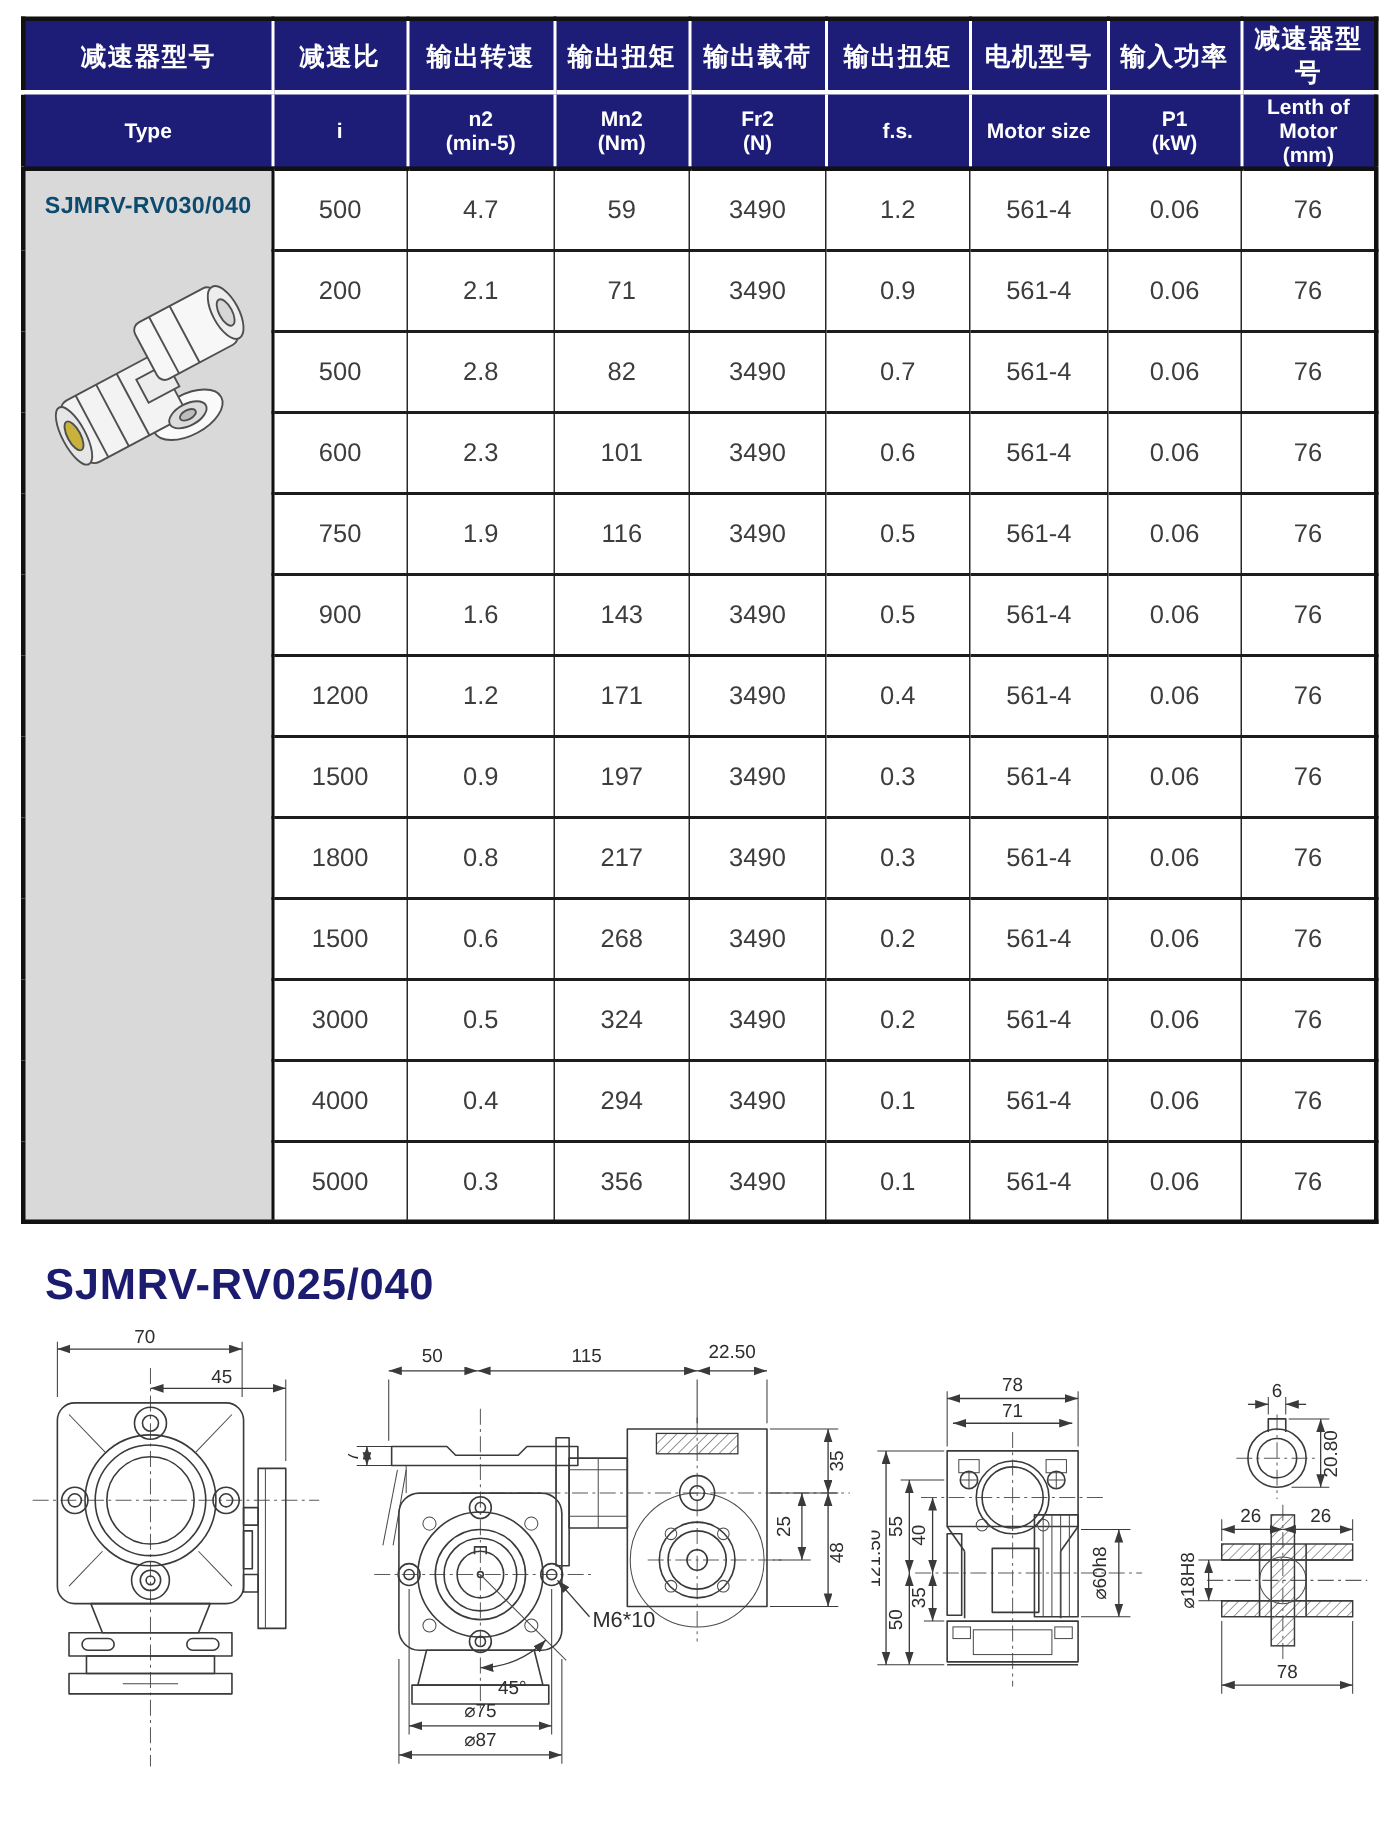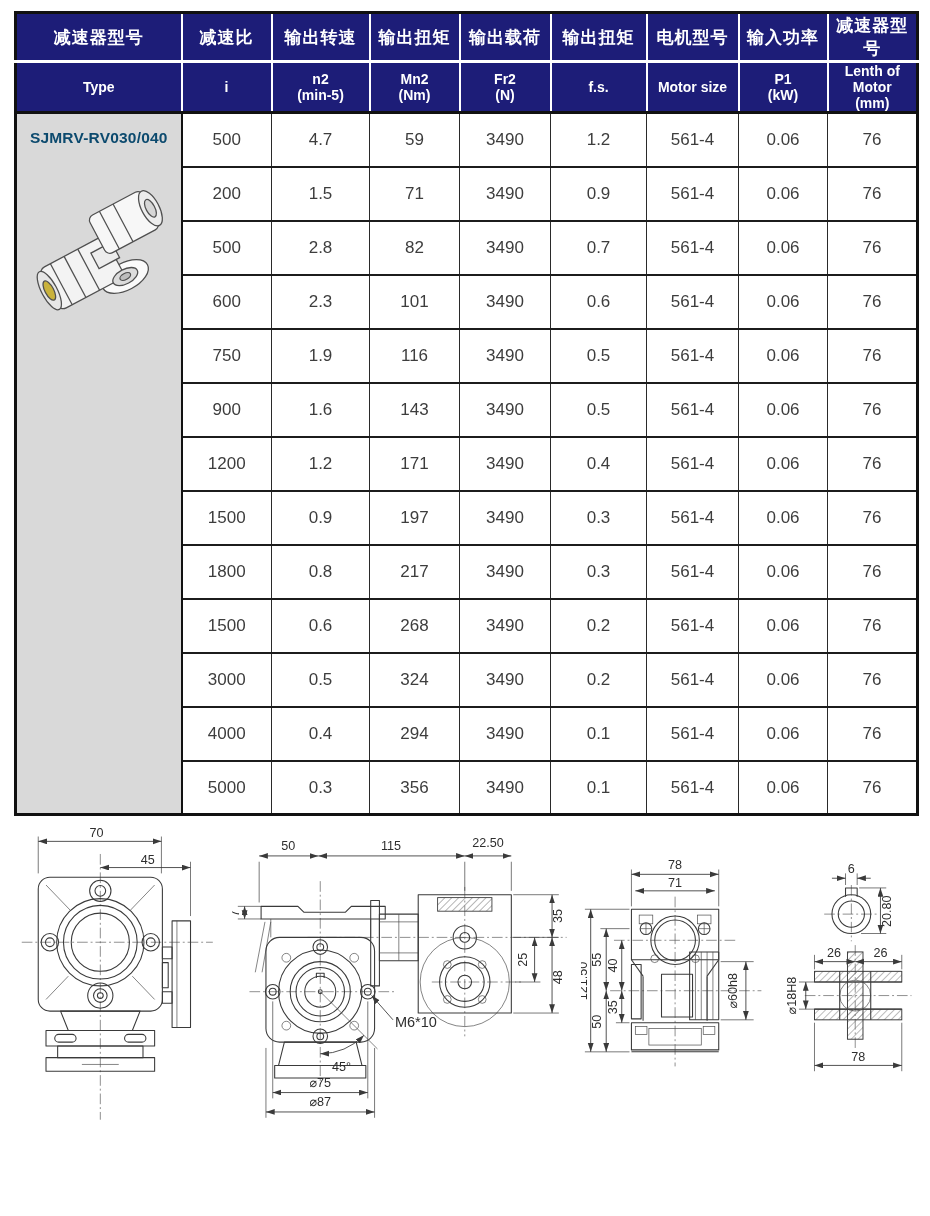--- a/index.html
+++ b/index.html
@@ -153,21 +153,21 @@
           <td class="val">4.7</td>
           <td class="val">59</td>
           <td class="val">3490</td>
           <td class="val">1.2</td>
           <td class="val">561-4</td>
           <td class="val">0.06</td>
           <td class="val">76</td>
       </tr>
       <tr>
           <td class="val">200</td>
-          <td class="val">1.5</td>
+          <td class="val">2.1</td>
           <td class="val">71</td>
           <td class="val">3490</td>
           <td class="val">0.9</td>
           <td class="val">561-4</td>
           <td class="val">0.06</td>
           <td class="val">76</td>
         </tr>
       <tr>
           <td class="val">500</td>
           <td class="val">2.8</td>
@@ -274,20 +274,21 @@
           <td class="val">356</td>
           <td class="val">3490</td>
           <td class="val">0.1</td>
           <td class="val">561-4</td>
           <td class="val">0.06</td>
           <td class="val">76</td>
         </tr>
     </tbody>
   </table>
 
+  <h2 class="section-title">SJMRV-RV025/040</h2>
 
   <div class="drawings">
 
     <svg width="225" height="316" viewBox="0 0 225 316">
       <defs>
         <marker id="a1" markerWidth="10" markerHeight="8" refX="9" refY="3" orient="auto-start-reverse" markerUnits="userSpaceOnUse">
             <path d="M0,0L9,3L0,6z" fill="#3a3a3a"></path>
           </marker>
       </defs>
       <line class="cl" x1="89" y1="26" x2="89" y2="300"></line>

